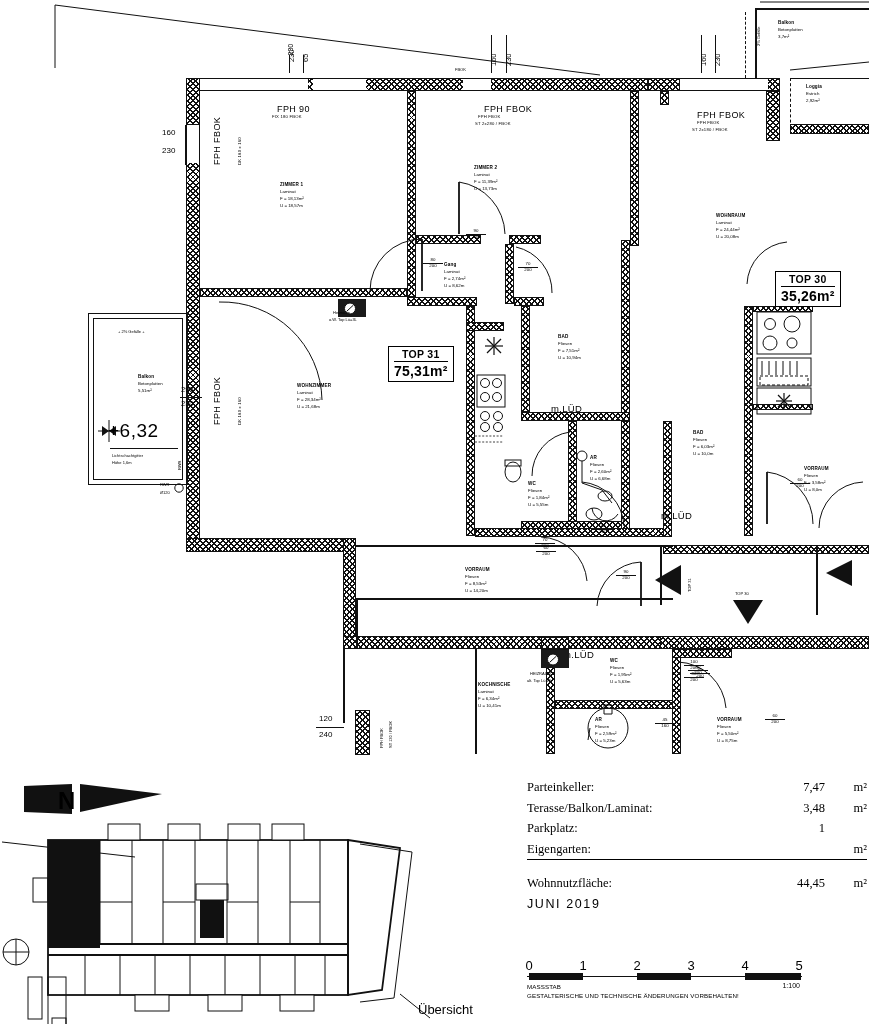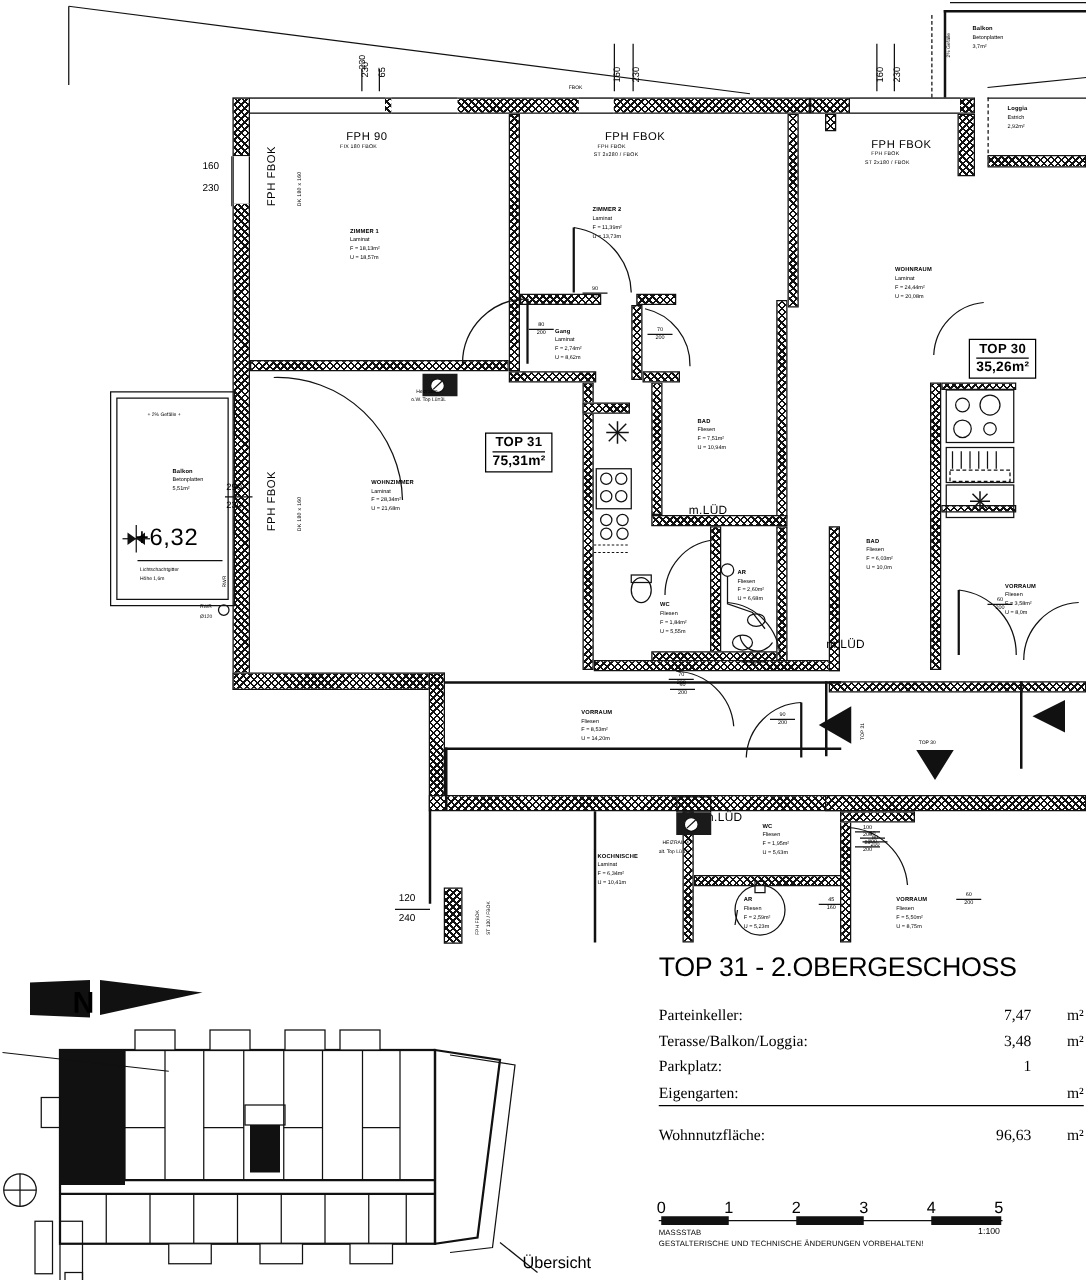--- a/index.html
+++ b/index.html
@@ -32,21 +32,21 @@
   .dimbox{position:absolute;text-align:center;font-size:7px;line-height:1.05;}
   .dimbox .a{display:block;}
   .dimbox .b{display:block;border-top:1px solid #111;}
   .dimbox.xs{font-size:4.4px;}
 
   
   .toptag{position:absolute;border:1.4px solid #000;background:#fff;
           text-align:center;padding:1px 5px 2px;}
   .toptag .t1{font-size:10.5px;font-weight:700;letter-spacing:.3px;
               border-bottom:1.2px solid #000;padding-bottom:1px;}
-  .toptag .t2{font-size:11px;font-weight:700;letter-spacing:.2px;padding-top:1px;}
+  .toptag .t2{font-size:14px;font-weight:700;letter-spacing:.2px;padding-top:1px;}
 
   
   .tb{position:absolute;left:527px;top:762px;width:340px;}
   .tb-title{font-size:21.5px;font-weight:400;letter-spacing:-.3px;white-space:nowrap;}
   .tb-rows{margin-top:18px;font-family:Liberation Serif, serif;}
   .tb-row{display:flex;align-items:baseline;font-size:12.5px;margin-bottom:5.5px;}
   .tb-row .k{flex:1;}
   .tb-row .v{width:72px;text-align:right;}
   .tb-row .u{width:42px;text-align:right;}
   .tb-row.ul{border-bottom:1px solid #000;padding-bottom:2px;}
@@ -522,49 +522,49 @@
       <span class="b">200</span>
     </div>
 
   <div class="lbl" style="left:319px;top:714px;font-size:8px;">120</div>
   <div class="lbl" style="left:319px;top:730px;font-size:8px;">240</div>
   <div class="thin" style="left:316px;top:727px;width:28px;height:1px;"></div>
   <div class="lbl tiny vert" style="left:380px;top:748px;">FPH FBOK</div>
   <div class="lbl tiny vert" style="left:389px;top:748px;">ST 130 / FBOK</div>
 
   <div class="tb">
-    <div class="tb-title">TOP 31 - 2.OBERGESCHOSS</div>
     <div class="tb-rows">
       <div class="tb-row">
         <span class="k">Parteinkeller:</span>
         <span class="v">7,47</span>
         <span class="u">m²</span>
       </div>
       <div class="tb-row">
-        <span class="k">Terasse/Balkon/Loggia:</span>
+        <span class="k">Terasse/Balkon/Laminat:</span>
         <span class="v">3,48</span>
         <span class="u">m²</span>
       </div>
       <div class="tb-row">
         <span class="k">Parkplatz:</span>
         <span class="v">1</span>
         <span class="u"></span>
       </div>
       <div class="tb-row ul">
         <span class="k">Eigengarten:</span>
         <span class="v"></span>
         <span class="u">m²</span>
       </div>
       <div class="tb-gap"></div>
       <div class="tb-row">
         <span class="k">Wohnnutzfläche:</span>
-        <span class="v">96,63</span>
+        <span class="v">44,45</span>
         <span class="u">m²</span>
       </div>
     </div>
+    <div class="tb-date">JUNI 2019</div>
   </div>
 
   <div class="scale">
     <div class="sc-nums">
       <span style="left:2px;">0</span>
       <span style="left:56px;">1</span>
       <span style="left:110px;">2</span>
       <span style="left:164px;">3</span>
       <span style="left:218px;">4</span>
       <span style="left:272px;">5</span>

